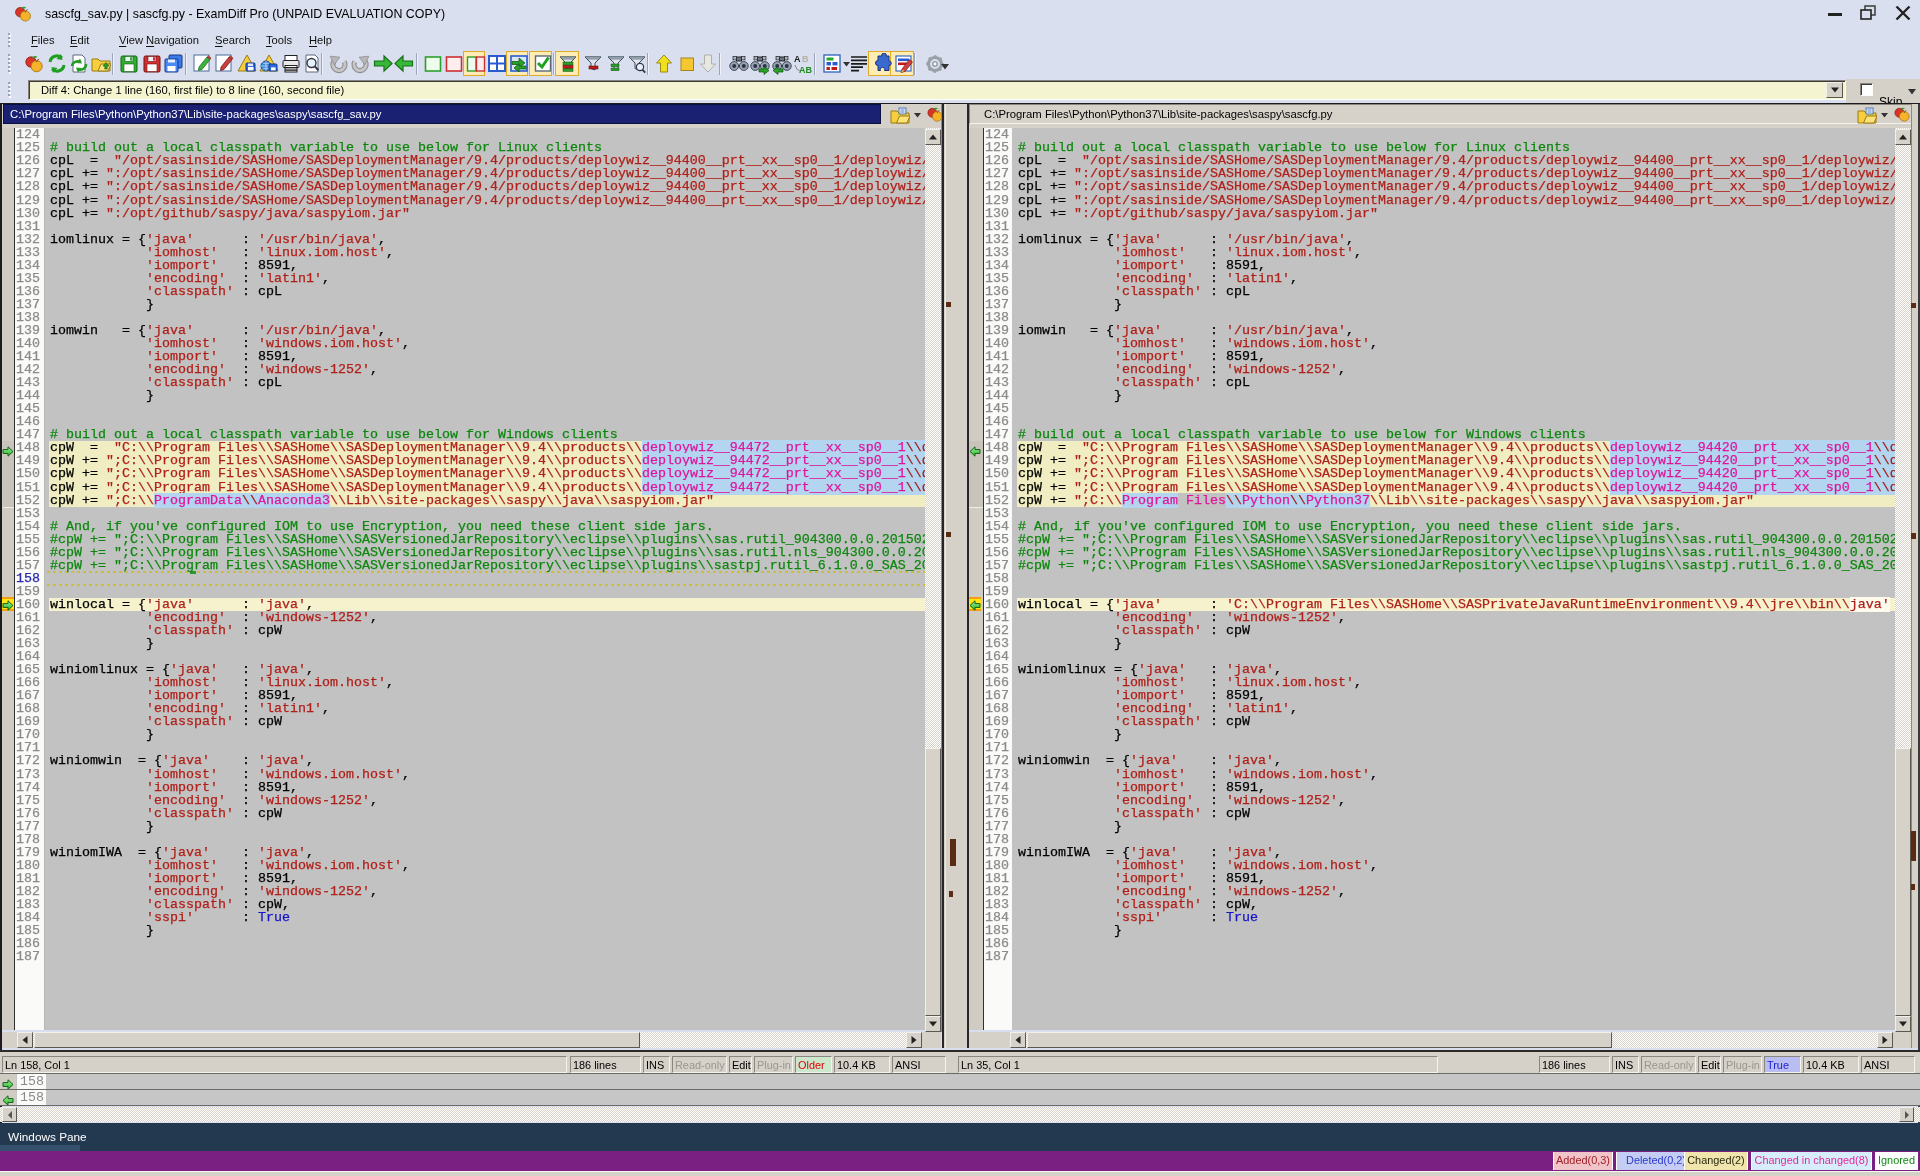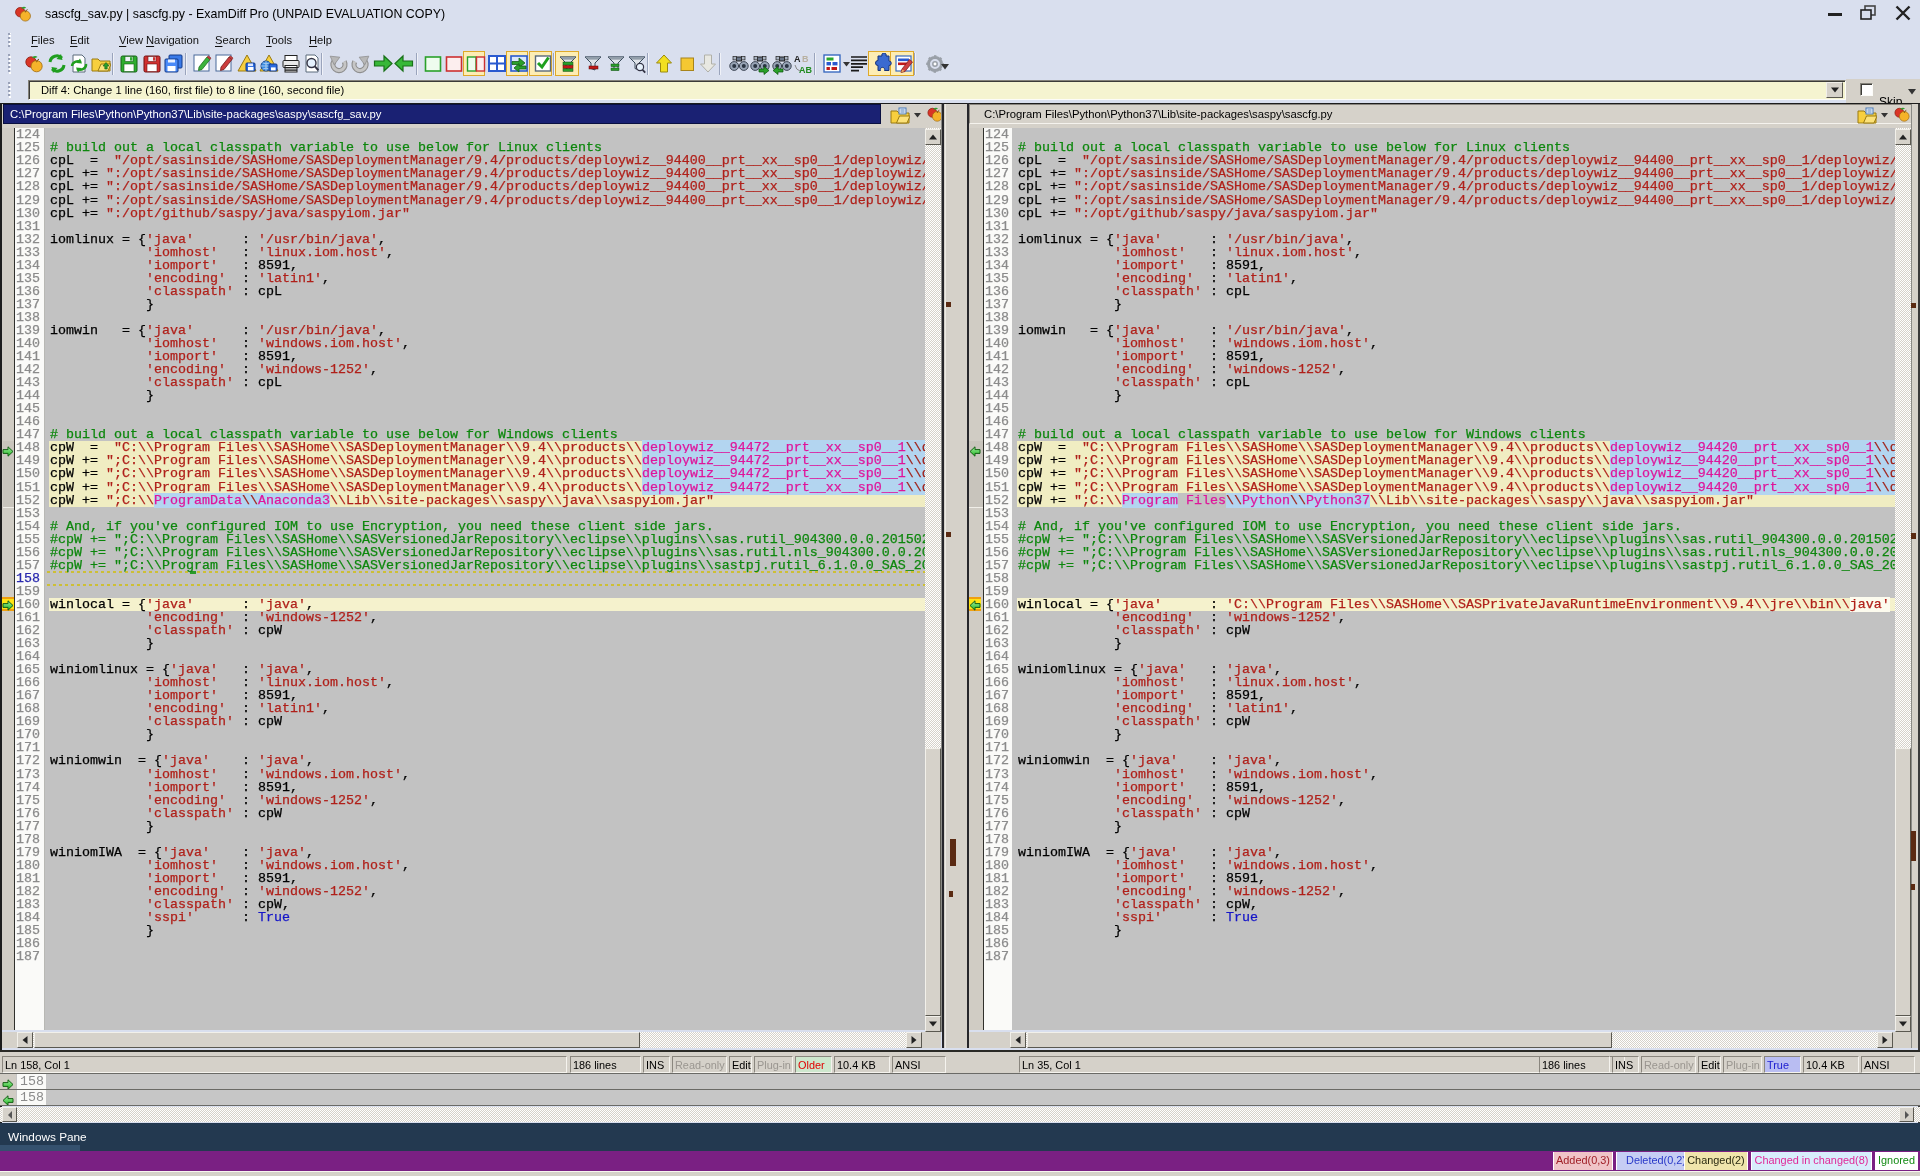--- a/index.html
+++ b/index.html
@@ -661,21 +661,21 @@
 <div style="position:absolute;left:0px;top:1052px;width:1920px;height:23px;background:#d5d1c9;"></div>
 <div class="fld" style="left:2px;width:565px;">Ln 158, Col 1</div>
 <div class="fld" style="left:570px;width:71px;">186 lines</div>
 <div class="fld" style="left:643px;width:27px;">INS</div>
 <div class="fld" style="left:672px;width:55px;color:#9a9690;">Read-only</div>
 <div class="fld" style="left:729px;width:23px;">Edit</div>
 <div class="fld" style="left:754px;width:39px;color:#9a9690;">Plug-in</div>
 <div class="fld" style="left:795px;width:37px;color:#e00000;background:#cde7cd;">Older</div>
 <div class="fld" style="left:834px;width:56px;">10.4 KB</div>
 <div class="fld" style="left:892px;width:54px;">ANSI</div>
-<div class="fld" style="left:1019px;width:606px;">Ln 35, Col 1</div>
+<div class="fld" style="left:958px;width:480px;">Ln 35, Col 1</div>
 <div class="fld" style="left:1539px;width:71px;">186 lines</div>
 <div class="fld" style="left:1612px;width:27px;">INS</div>
 <div class="fld" style="left:1641px;width:55px;color:#9a9690;">Read-only</div>
 <div class="fld" style="left:1698px;width:23px;">Edit</div>
 <div class="fld" style="left:1723px;width:39px;color:#9a9690;">Plug-in</div>
 <div class="fld" style="left:1764px;width:37px;color:#2020d0;background:#b9bdf2;">True</div>
 <div class="fld" style="left:1803px;width:56px;">10.4 KB</div>
 <div class="fld" style="left:1861px;width:54px;">ANSI</div>
 <div style="position:absolute;left:0px;top:1073px;width:1920px;height:1px;background:#6a6a66;"></div>
 <div style="position:absolute;left:0px;top:1074px;width:1920px;height:15px;background:#c6c6c6;"></div>

